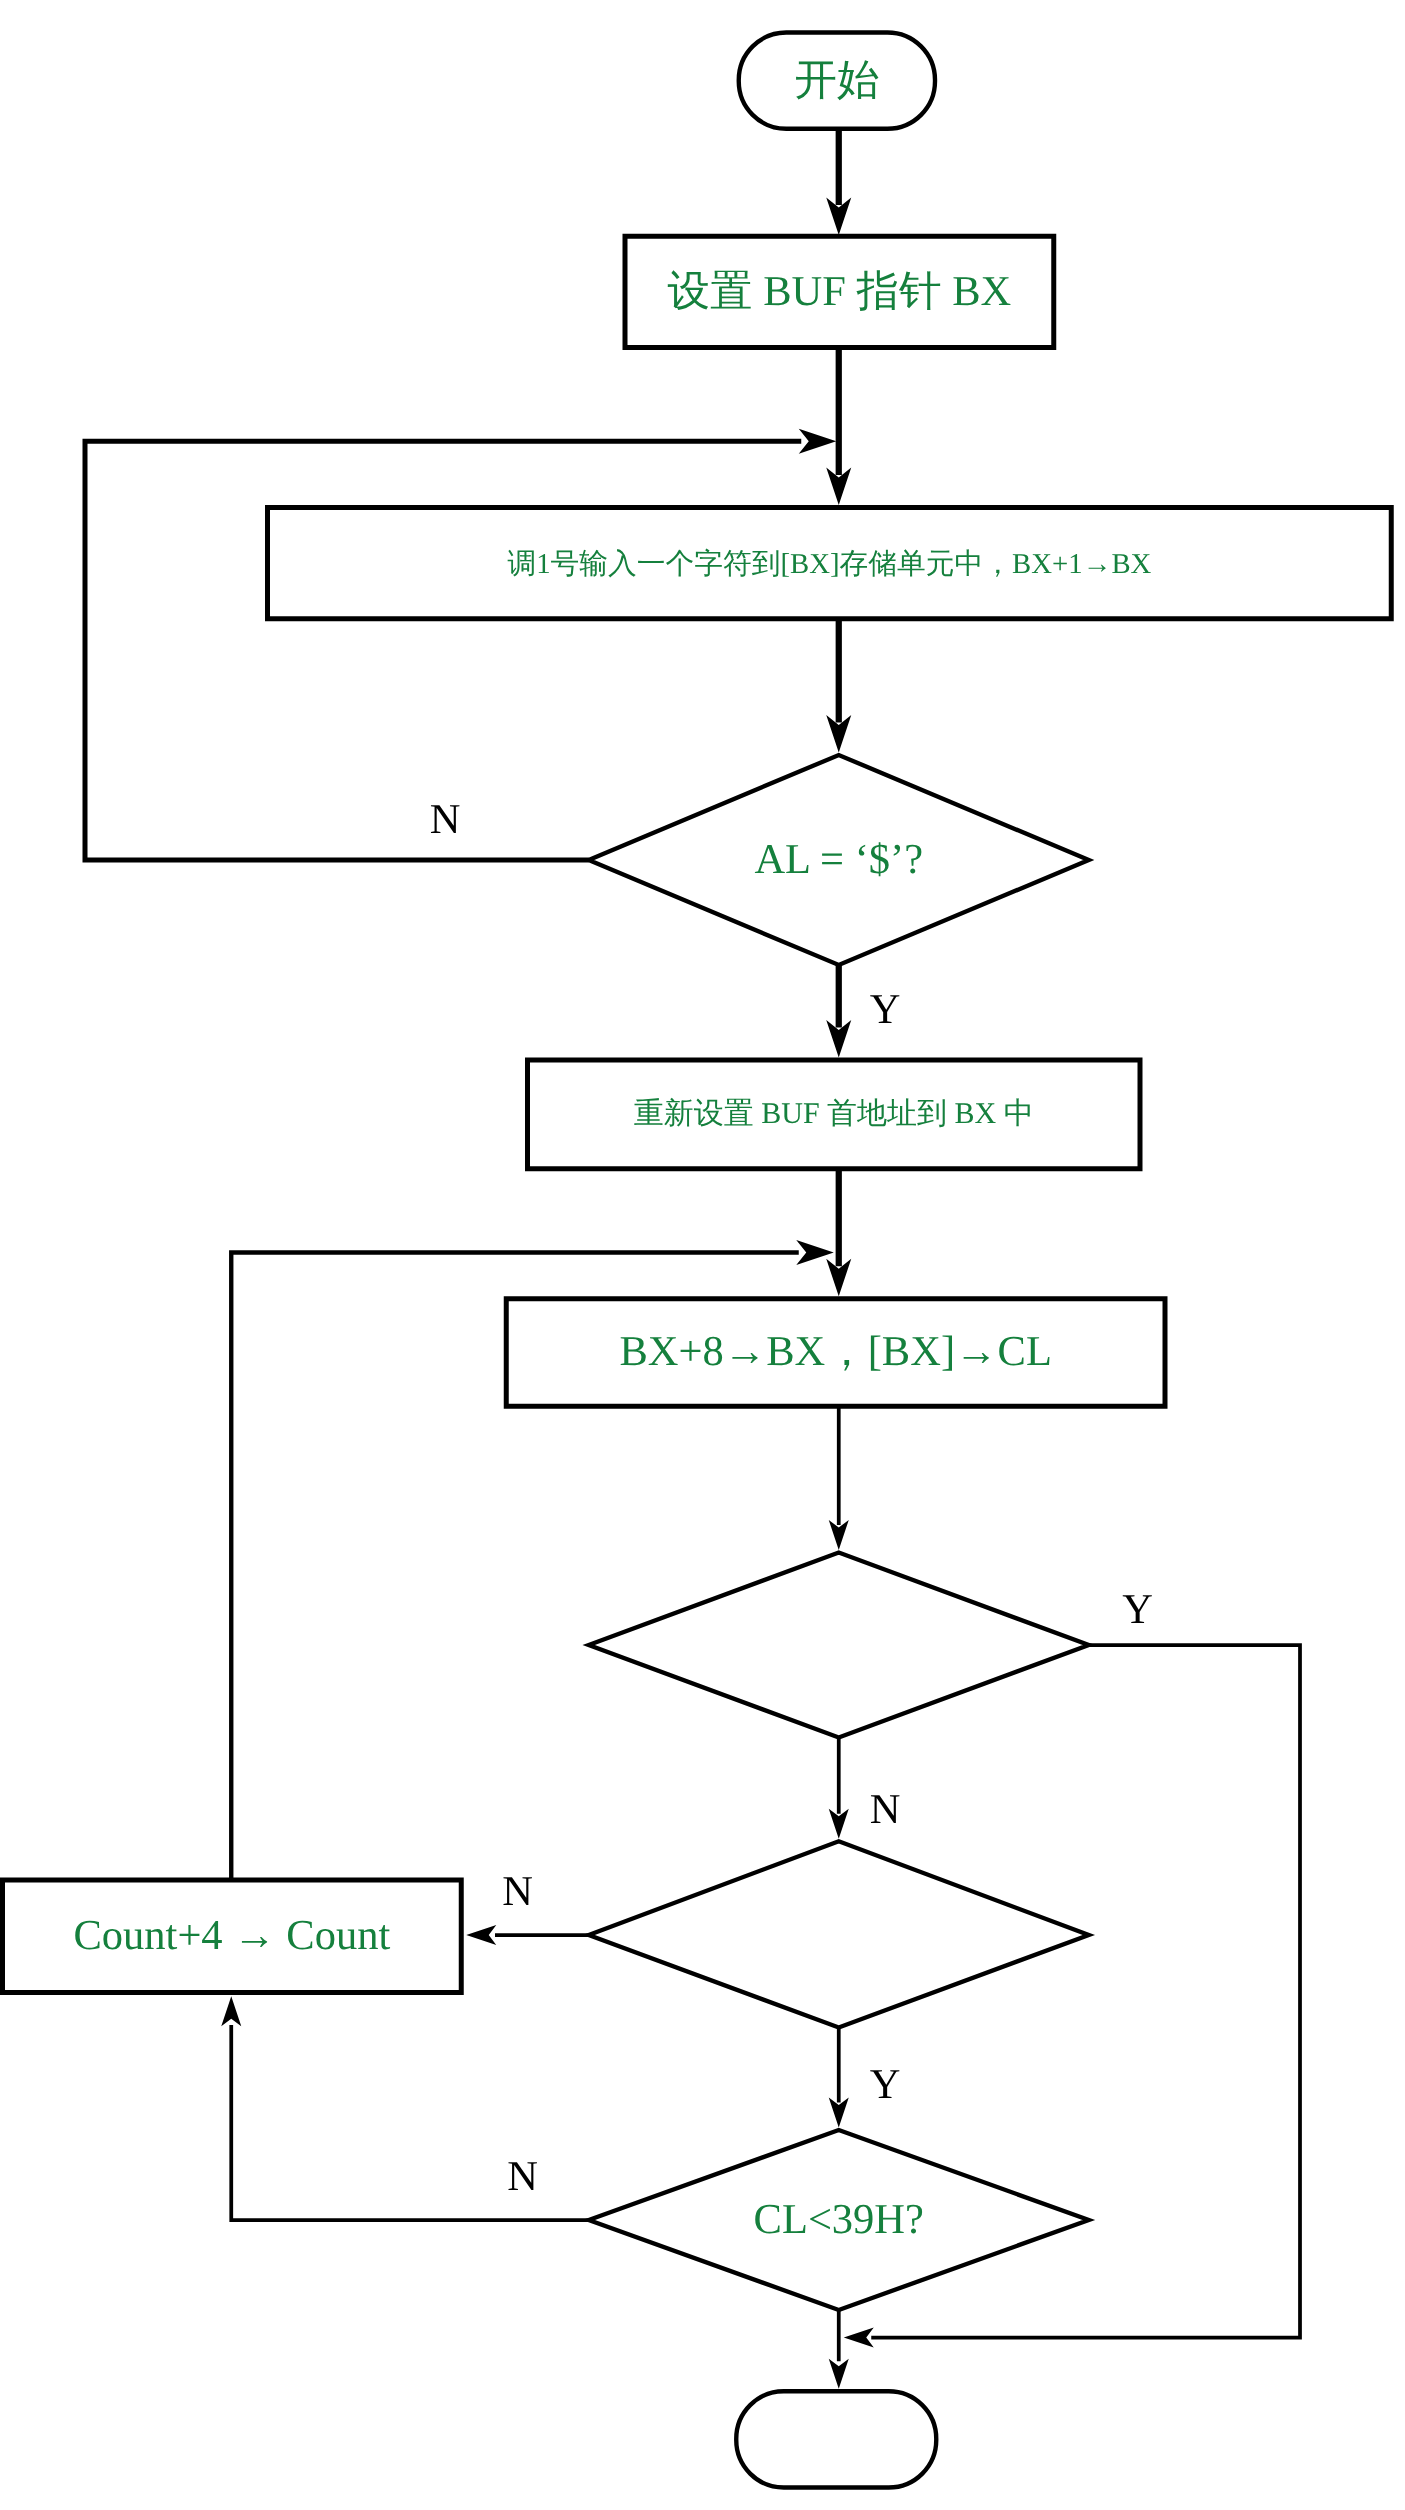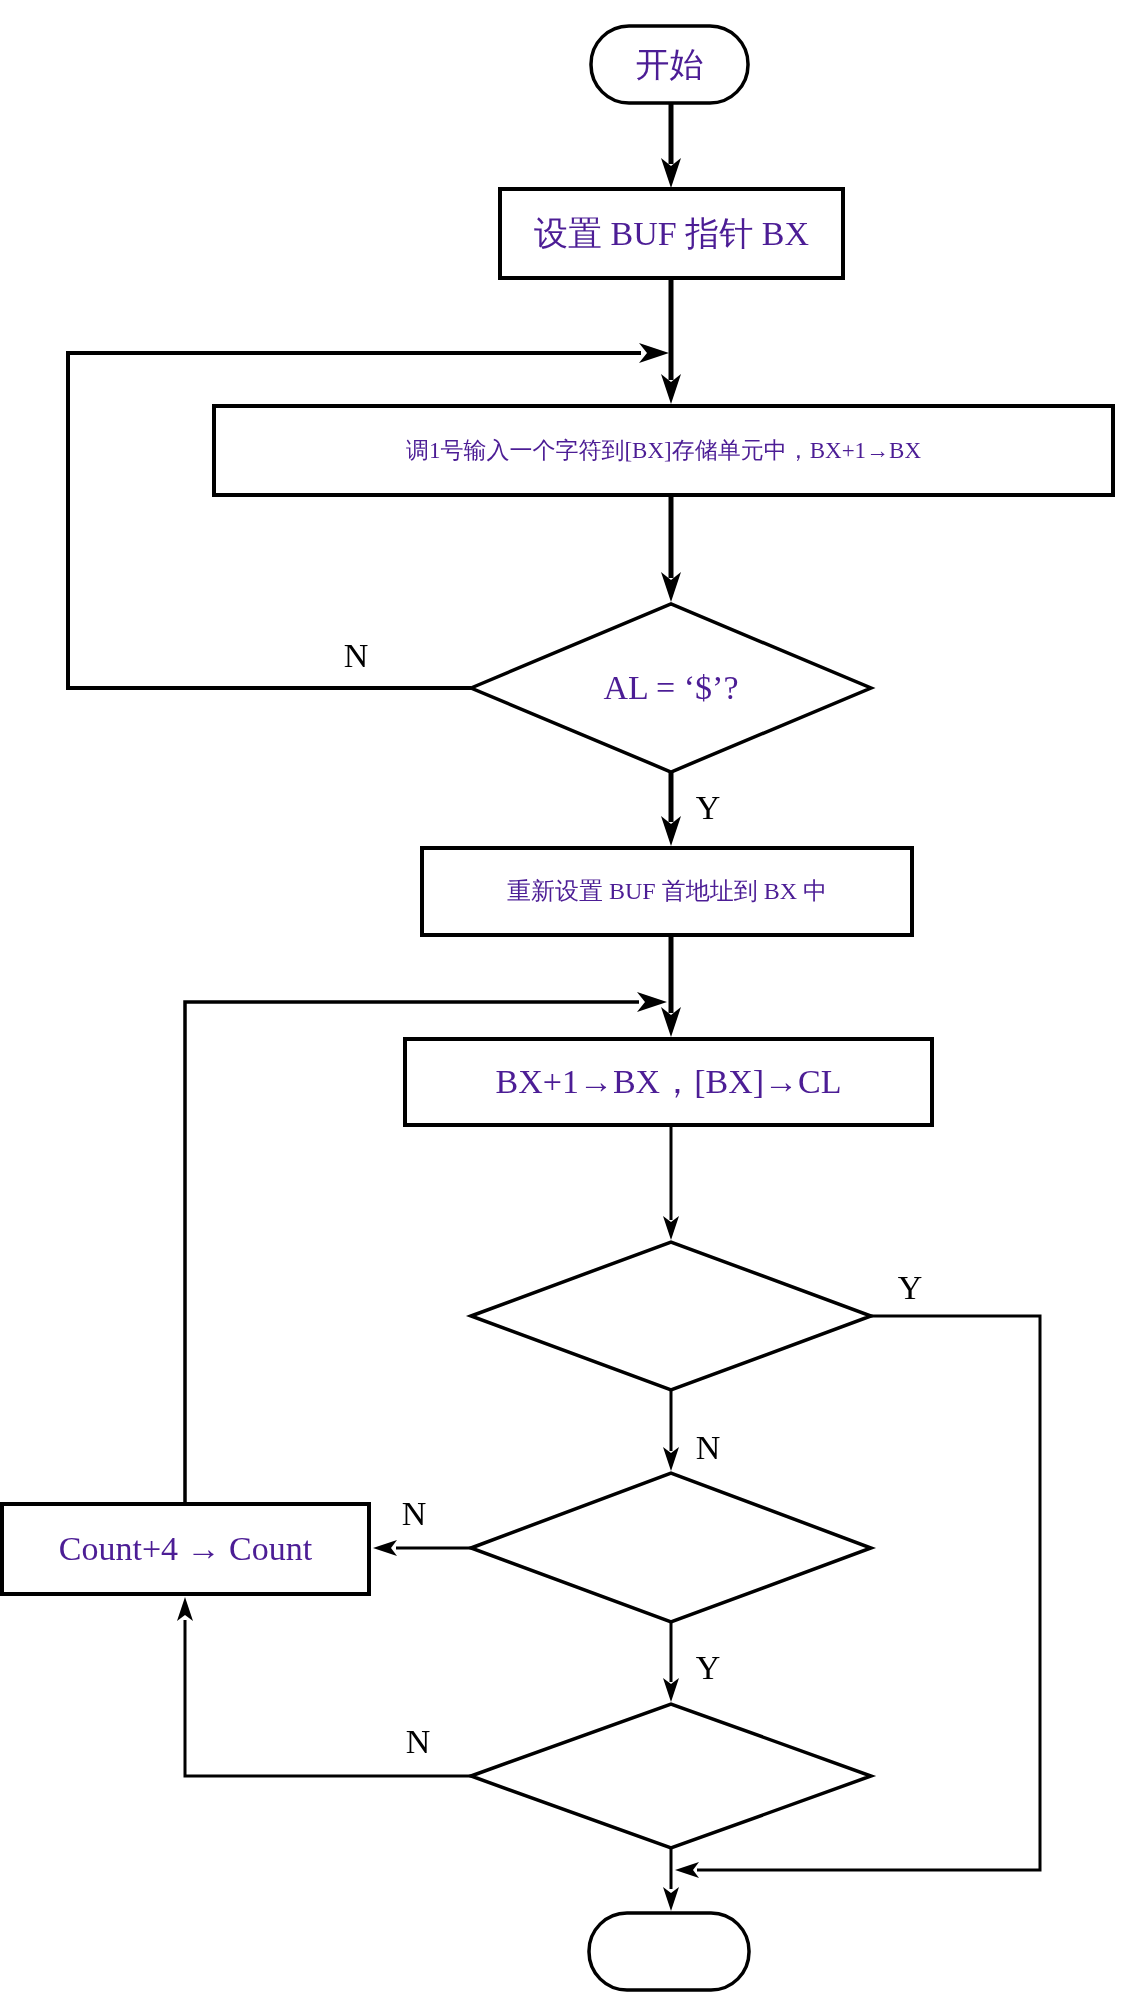--- a/index.html
+++ b/index.html
@@ -9,21 +9,21 @@
     background:#ffffff;
     font-family:"Liberation Serif","DejaVu Serif",serif;
     color:#000;
     overflow:hidden;
   }
   #wires{position:absolute;left:0;top:0;width:1124px;height:2008px;}
   .node-text{
     position:absolute;
     display:flex;align-items:center;justify-content:center;
     text-align:center;white-space:nowrap;
-    color:#4c1d95;line-height:1.1;
+    color:#15803d;line-height:1.1;
   }
   .t34{font-size:34px;}
   .t33{font-size:23px;}
   .t32{font-size:24px;}
   .branch-label{
     position:absolute;width:44px;height:44px;
     display:flex;align-items:center;justify-content:center;
     font-size:34px;color:#000;
   }
 </style>
@@ -92,26 +92,27 @@
   <div class="node-text t34" style="left:591px;top:26px;width:157px;height:77px;">开始</div>
 
   <div class="node-text t34" style="left:500px;top:189px;width:343px;height:89px;">设置 BUF 指针 BX</div>
 
   <div class="node-text t33" style="left:214px;top:406px;width:899px;height:89px;">调1号输入一个字符到[BX]存储单元中，BX+1→BX</div>
 
   <div class="node-text t34" style="left:471px;top:604px;width:400px;height:168px;">AL = ‘$’?</div>
 
   <div class="node-text t32" style="left:422px;top:848px;width:490px;height:87px;">重新设置 BUF 首地址到 BX 中</div>
 
-  <div class="node-text t34" style="left:405px;top:1039px;width:527px;height:86px;">BX+1→BX，[BX]→CL</div>
+  <div class="node-text t34" style="left:405px;top:1039px;width:527px;height:86px;">BX+8→BX，[BX]→CL</div>
 
 
 
   <div class="node-text t34" style="left:2px;top:1504px;width:367px;height:90px;">Count+4 → Count</div>
 
+  <div class="node-text t34" style="left:471px;top:1704px;width:400px;height:144px;">CL&lt;39H?</div>
 
 
   <div class="branch-label" style="left:334px;top:634px;">N</div>
 
   <div class="branch-label" style="left:686px;top:786px;">Y</div>
 
   <div class="branch-label" style="left:888px;top:1266px;">Y</div>
 
   <div class="branch-label" style="left:686px;top:1426px;">N</div>
 

